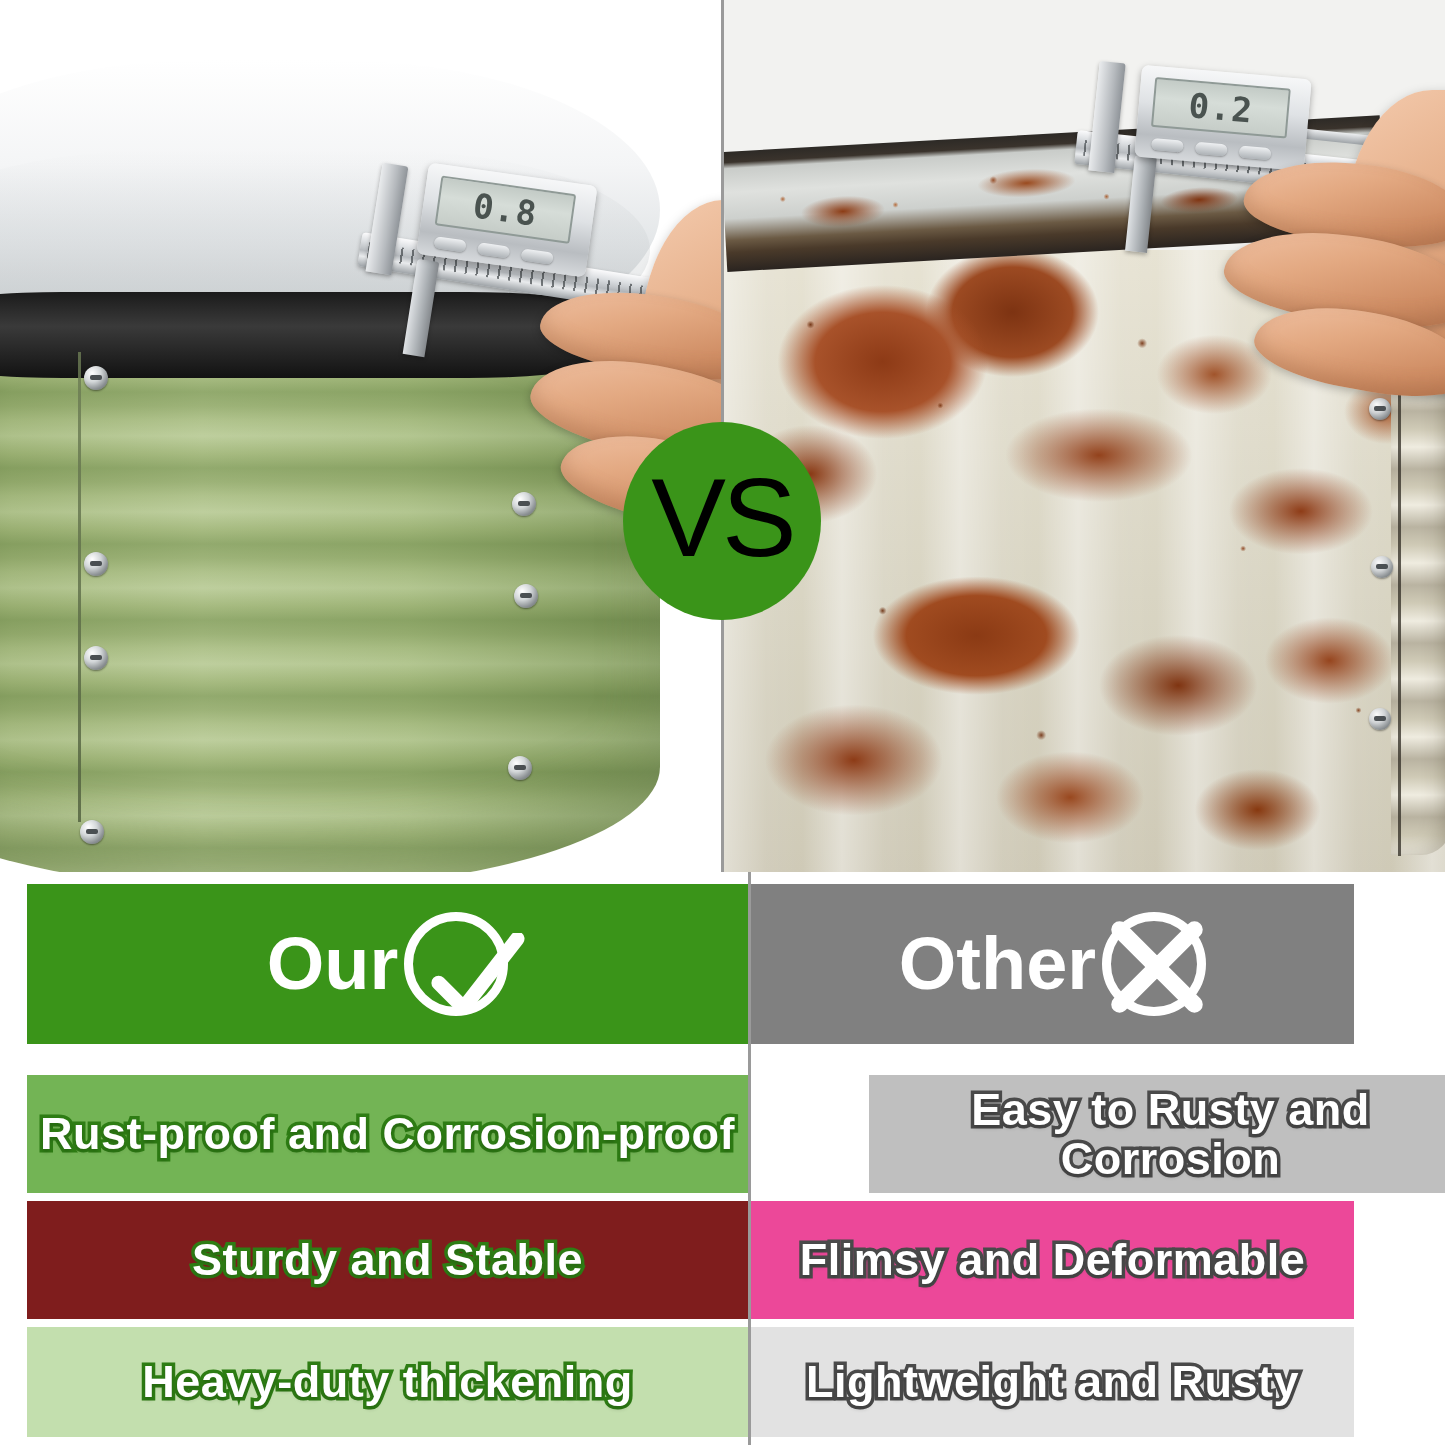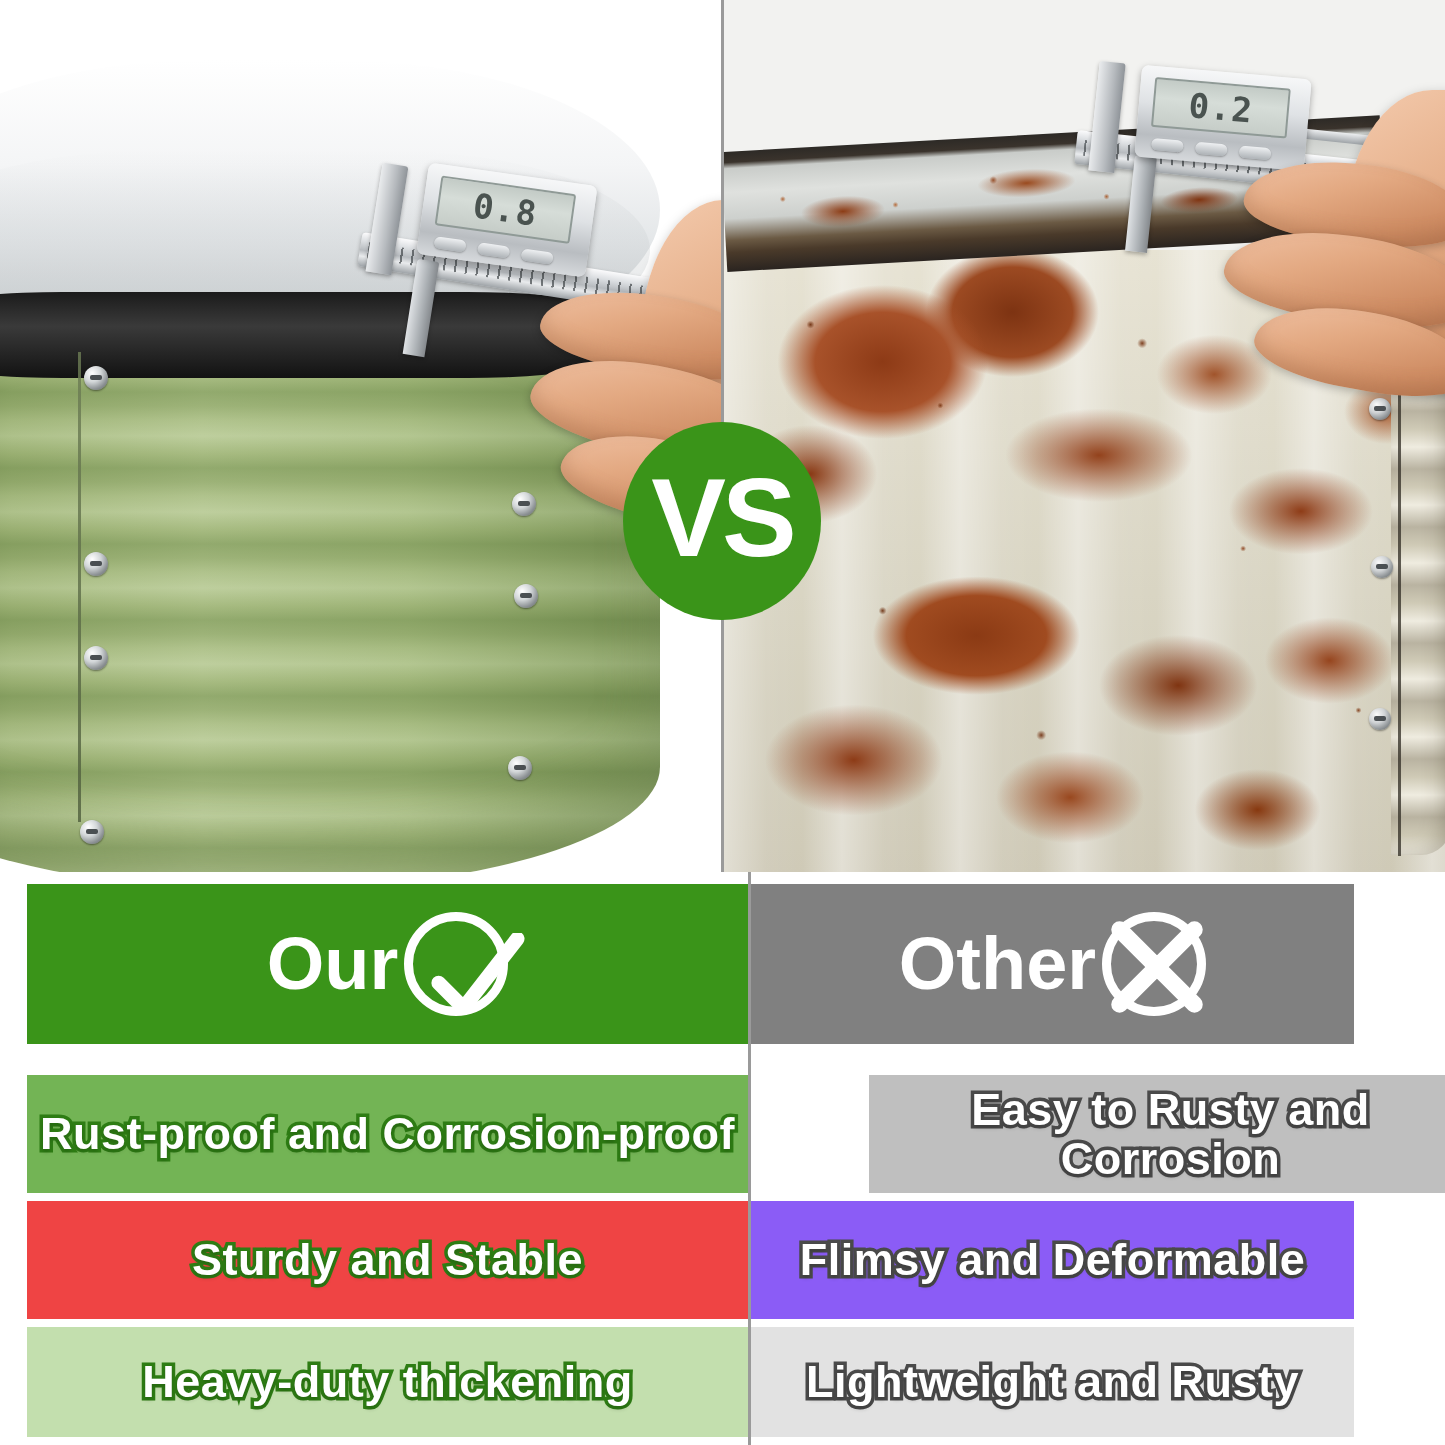--- a/index.html
+++ b/index.html
@@ -209,21 +209,21 @@
     box-shadow:0 4px 12px rgba(0,0,0,.25);
   }
 
   
   .vs-badge {
     position:absolute; left:623px; top:422px; width:198px; height:198px;
     border-radius:50%; background:#3a9419; z-index:50;
     display:flex; align-items:center; justify-content:center;
   }
   .vs-text {
-    color:#ffffff; font-size:112px; font-weight:700;
+    color:#000000; font-size:112px; font-weight:400;
     font-family:"Liberation Sans", sans-serif; letter-spacing:-4px;
     line-height:1; transform:translateY(-3px);
   }
 
   
   .table-area { position:absolute; left:0; top:872px; width:1445px; height:573px; background:#fff;margin-left:27px; }
   .table-divider {
     position:absolute; left:721px; top:0; width:3px; height:573px;
     background:#9a9a9a; z-index:20;
   }
@@ -250,22 +250,22 @@
   }
   .check-stroke {
     position:absolute; left:16px; top:12px; width:96px; height:96px;
   }
   .x-stroke { position:absolute; left:-6px; top:-6px; width:104px; height:104px; }
 
   .row-f1 { top:203px; height:118px;justify-content:space-between; }
   .f1-left  { background:#73b455; }
   .f1-right { background:#bfbfbf; }
   .row-f2 { top:329px; height:118px; }
-  .f2-left  { background:#ef4444; }
-  .f2-right { background:#8b5cf6; }
+  .f2-left  { background:#7f1d1d; }
+  .f2-right { background:#ec4899; }
   .row-f3 { top:455px; height:110px; }
   .f3-left  { background:#c3dfae;align-items:center; }
   .f3-right { background:#e2e2e2; }
 
   .feat-text {
     font-size:45px; font-weight:700; color:#ffffff;
     font-family:"Liberation Sans", sans-serif;
     letter-spacing:.5px; text-align:center; line-height:1.1;
   }
   .feat-green {

